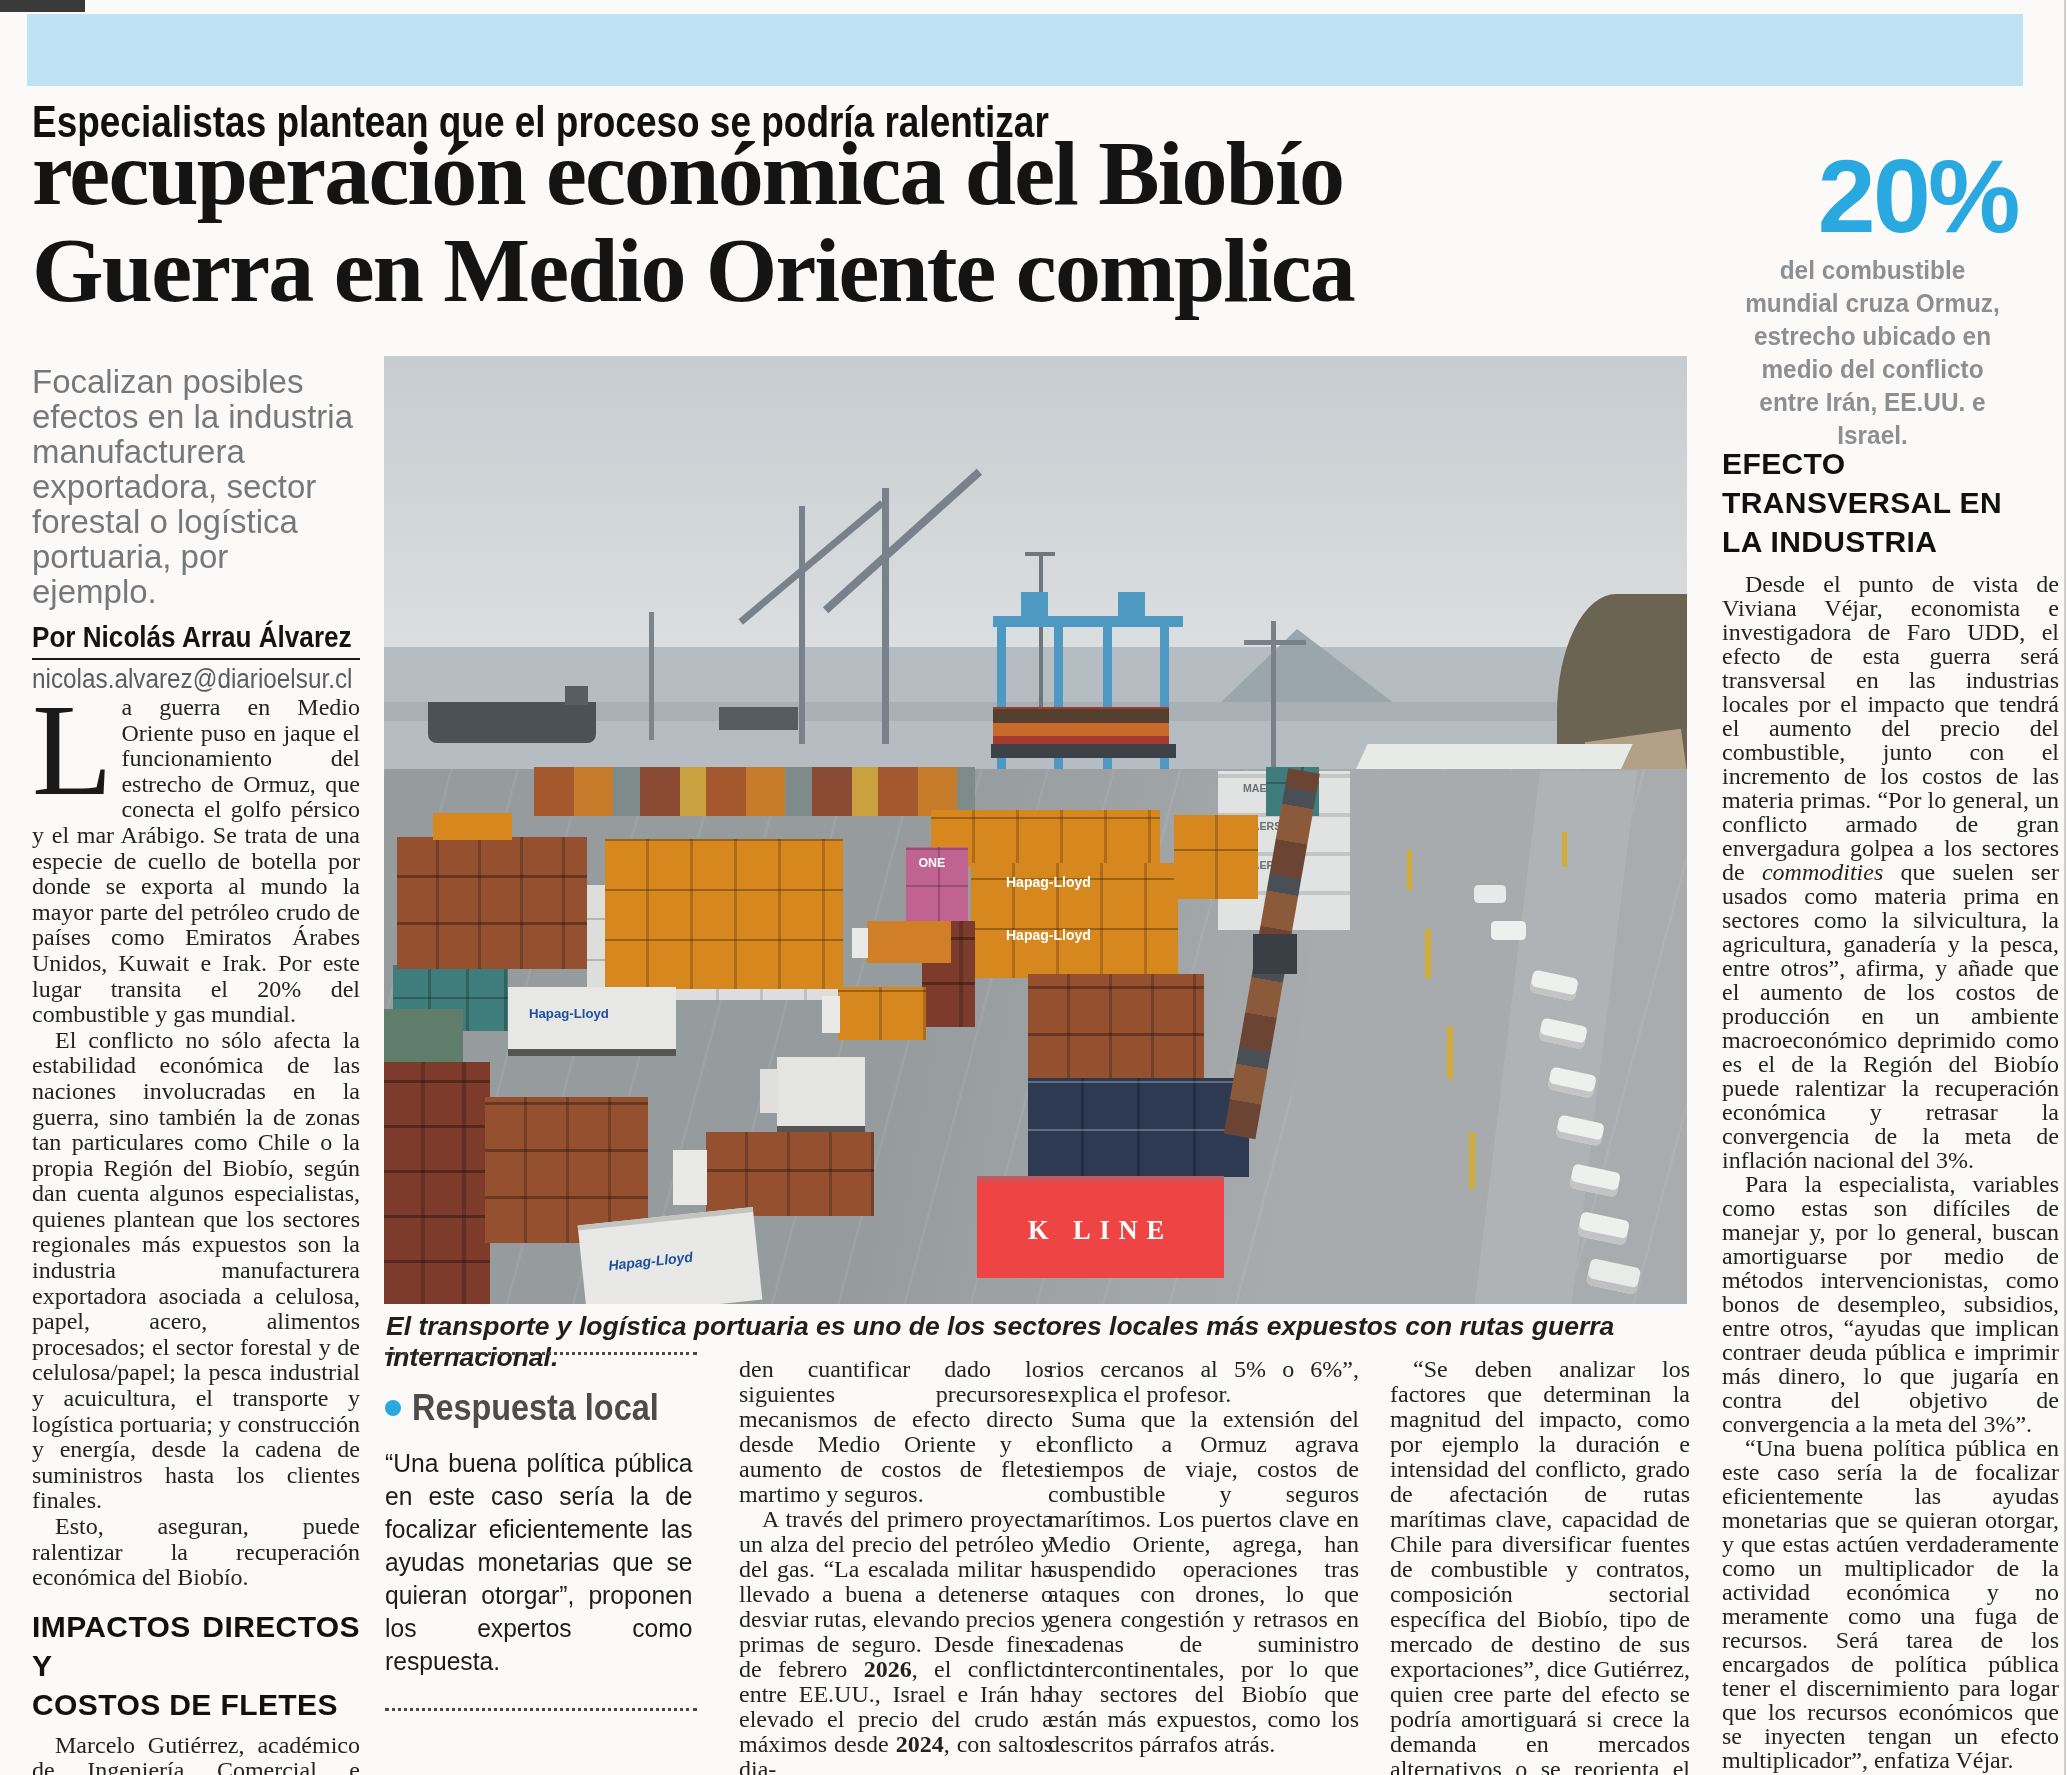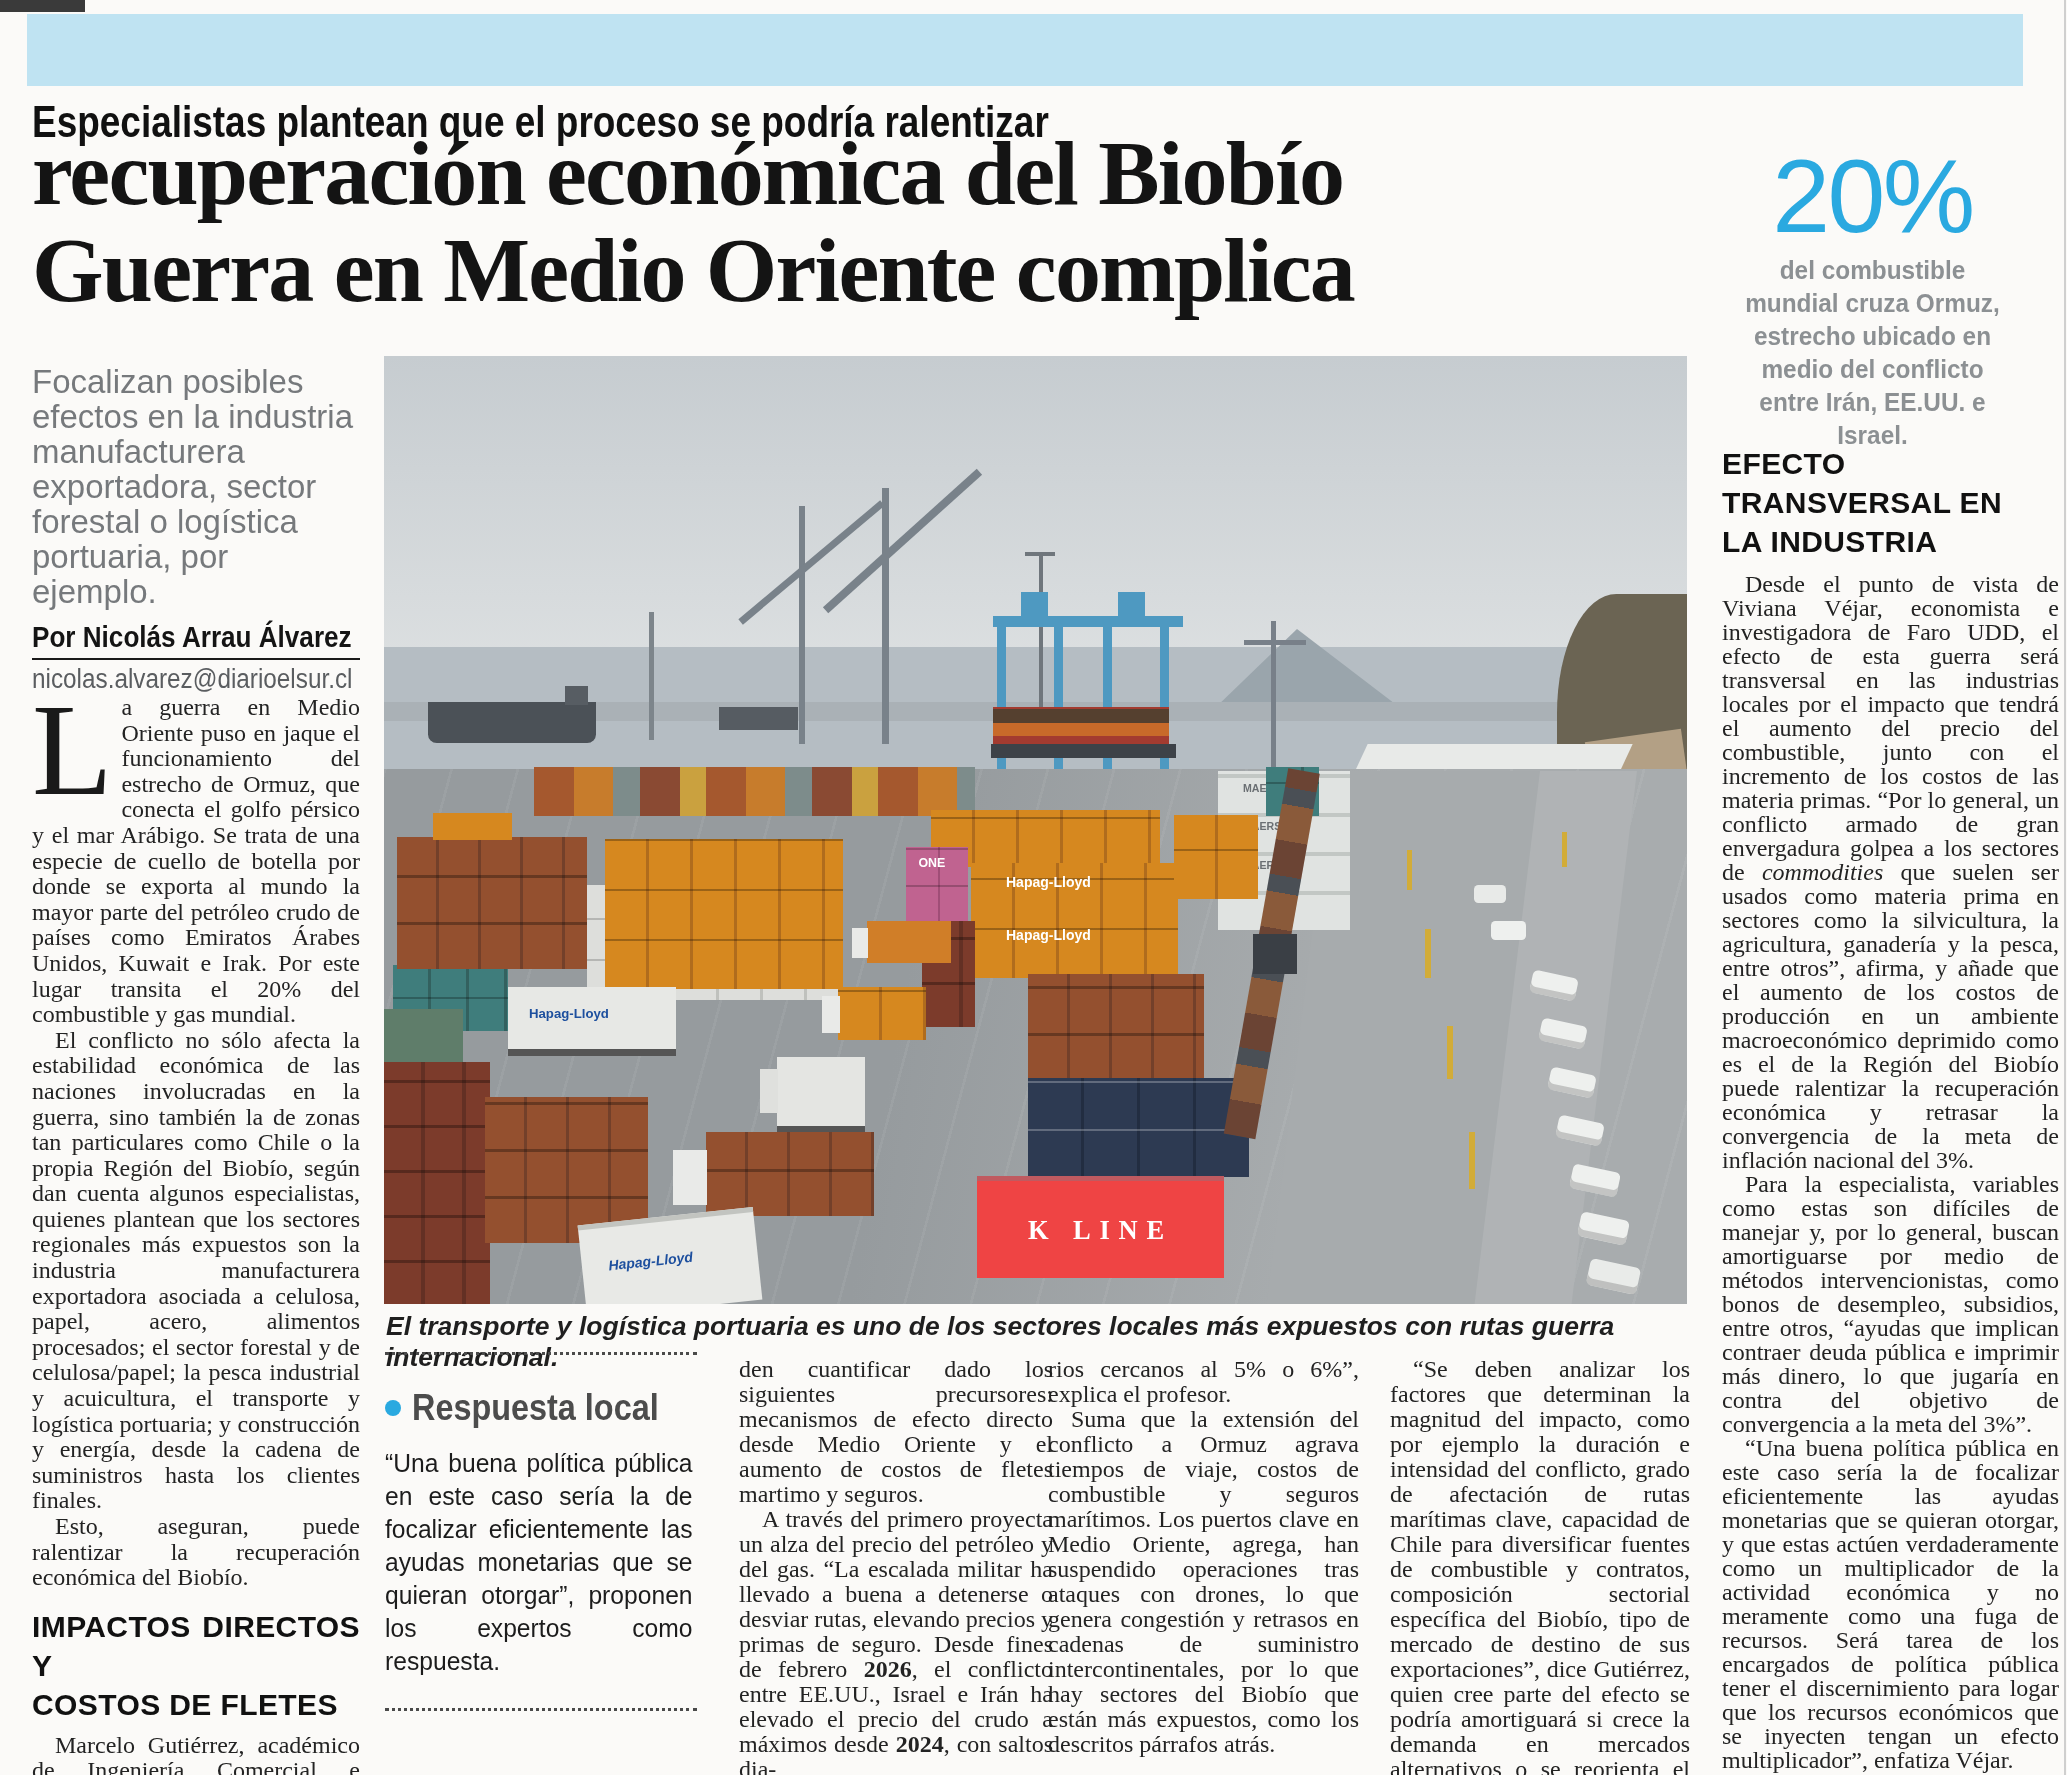--- a/index.html
+++ b/index.html
@@ -12,21 +12,21 @@
   .top-sliver{left:0;top:0;width:85px;height:12.4px;background:#3a3a3a;}
   .top-bar{left:26.5px;top:14px;width:1996px;height:72px;background:#bfe3f2;}
   .kicker{left:32px;top:97px;width:1235px;font-family:"Liberation Sans",sans-serif;
           font-weight:bold;font-size:44px;color:#111;transform:scaleX(.84);transform-origin:0 0;white-space:nowrap;}
   .headline{left:32px;top:125px;width:1676px;font-family:"Liberation Serif",serif;
             font-weight:600;font-size:92px;line-height:97px;color:#141414;letter-spacing:-1.8px;}
   .page-edge{right:1.8px;top:0;width:2.6px;height:1775px;background:#cscs;background:#cfcfcf;}
 
   
   .stat{left:1727px;top:148px;width:291px;text-align:center;font-family:"Liberation Sans",sans-serif;}
-  .stat-value{font-size:104px;font-weight:normal;color:#2aa9e0;letter-spacing:-2.6px;line-height:97px;}
+  .stat-value{font-size:104px;font-weight:bold;color:#2aa9e0;letter-spacing:-2.6px;line-height:97px;text-align:right;}
   .stat-desc{margin-top:8.8px;font-size:26.5px;line-height:33px;font-weight:bold;color:#8c9093;
              transform:scaleX(.92);transform-origin:50% 0;}
 
   
   .lead{left:32px;top:364px;width:328px;font-family:"Liberation Sans",sans-serif;
         font-size:33px;line-height:35px;color:#76797c;}
   .byline{left:32px;top:621px;width:328px;font-family:"Liberation Sans",sans-serif;}
   .byline .author{font-weight:bold;font-size:29px;color:#141414;transform:scaleX(.9);transform-origin:0 0;white-space:nowrap;}
   .byline .rule{border-bottom:2.6px solid #1a1a1a;margin-top:4.4px;}
   .byline .email{font-size:27px;color:#5a5d60;margin-top:3.5px;transform:scaleX(.9);transform-origin:0 0;white-space:nowrap;}

